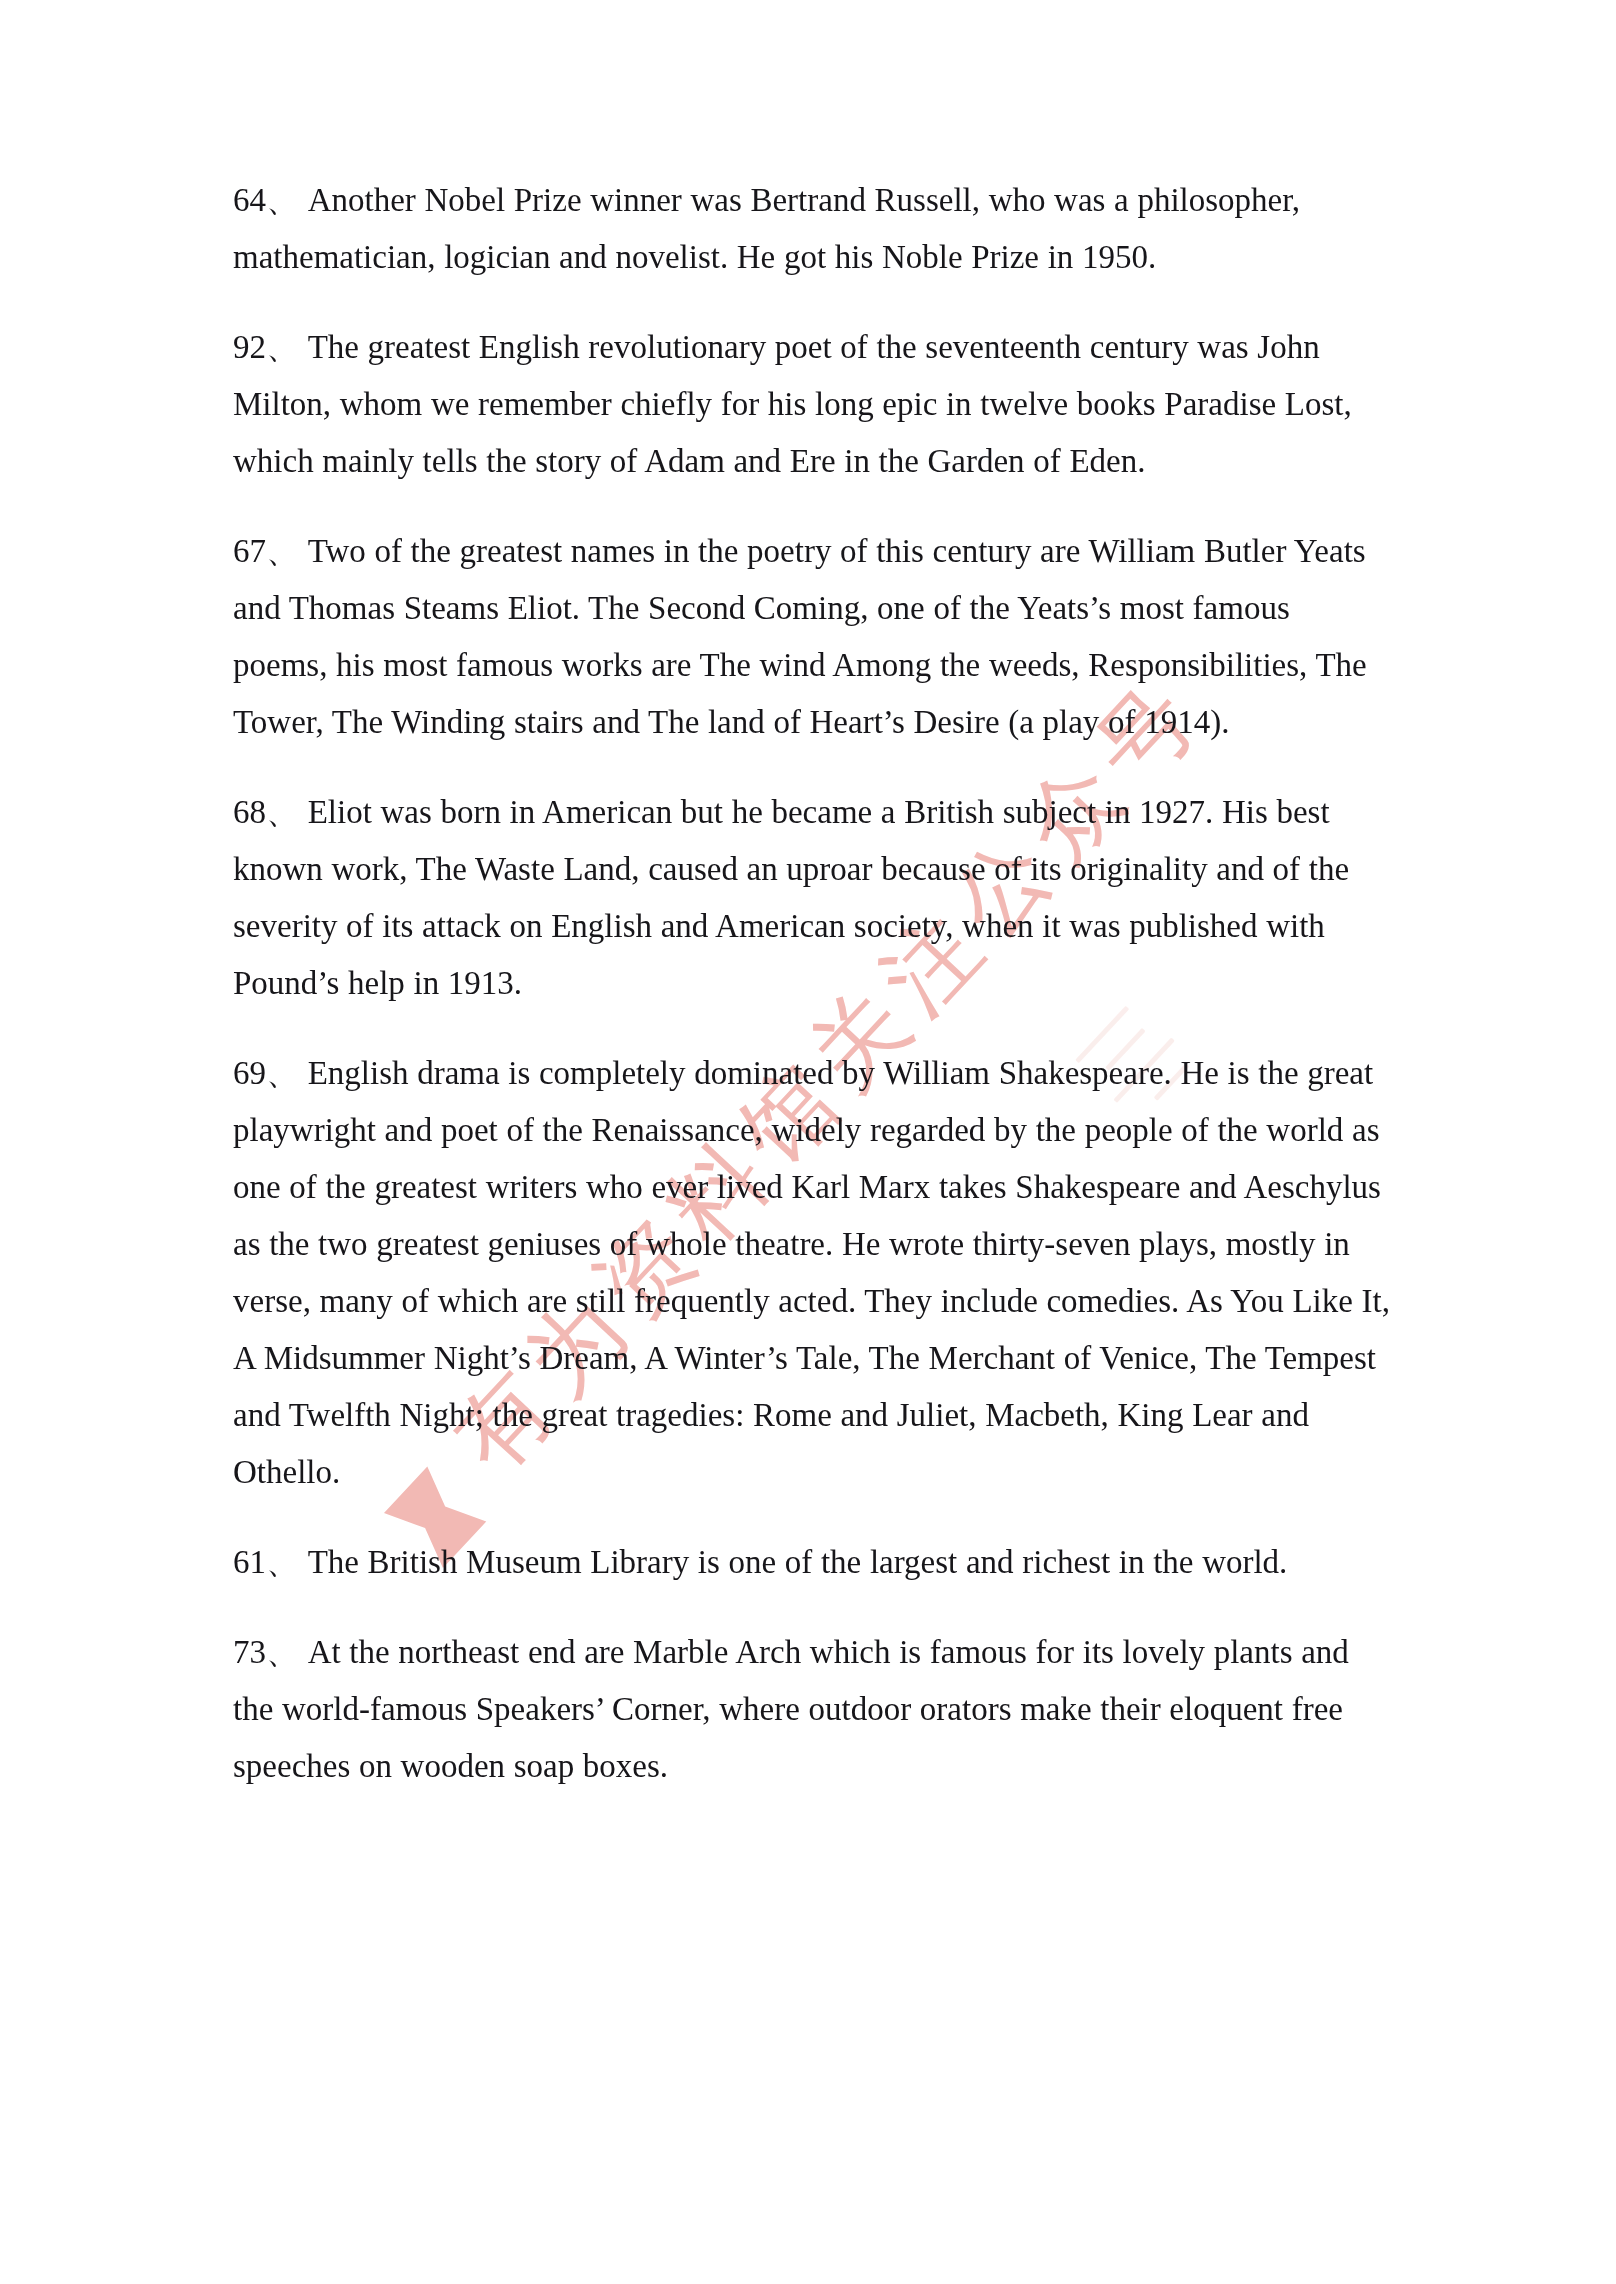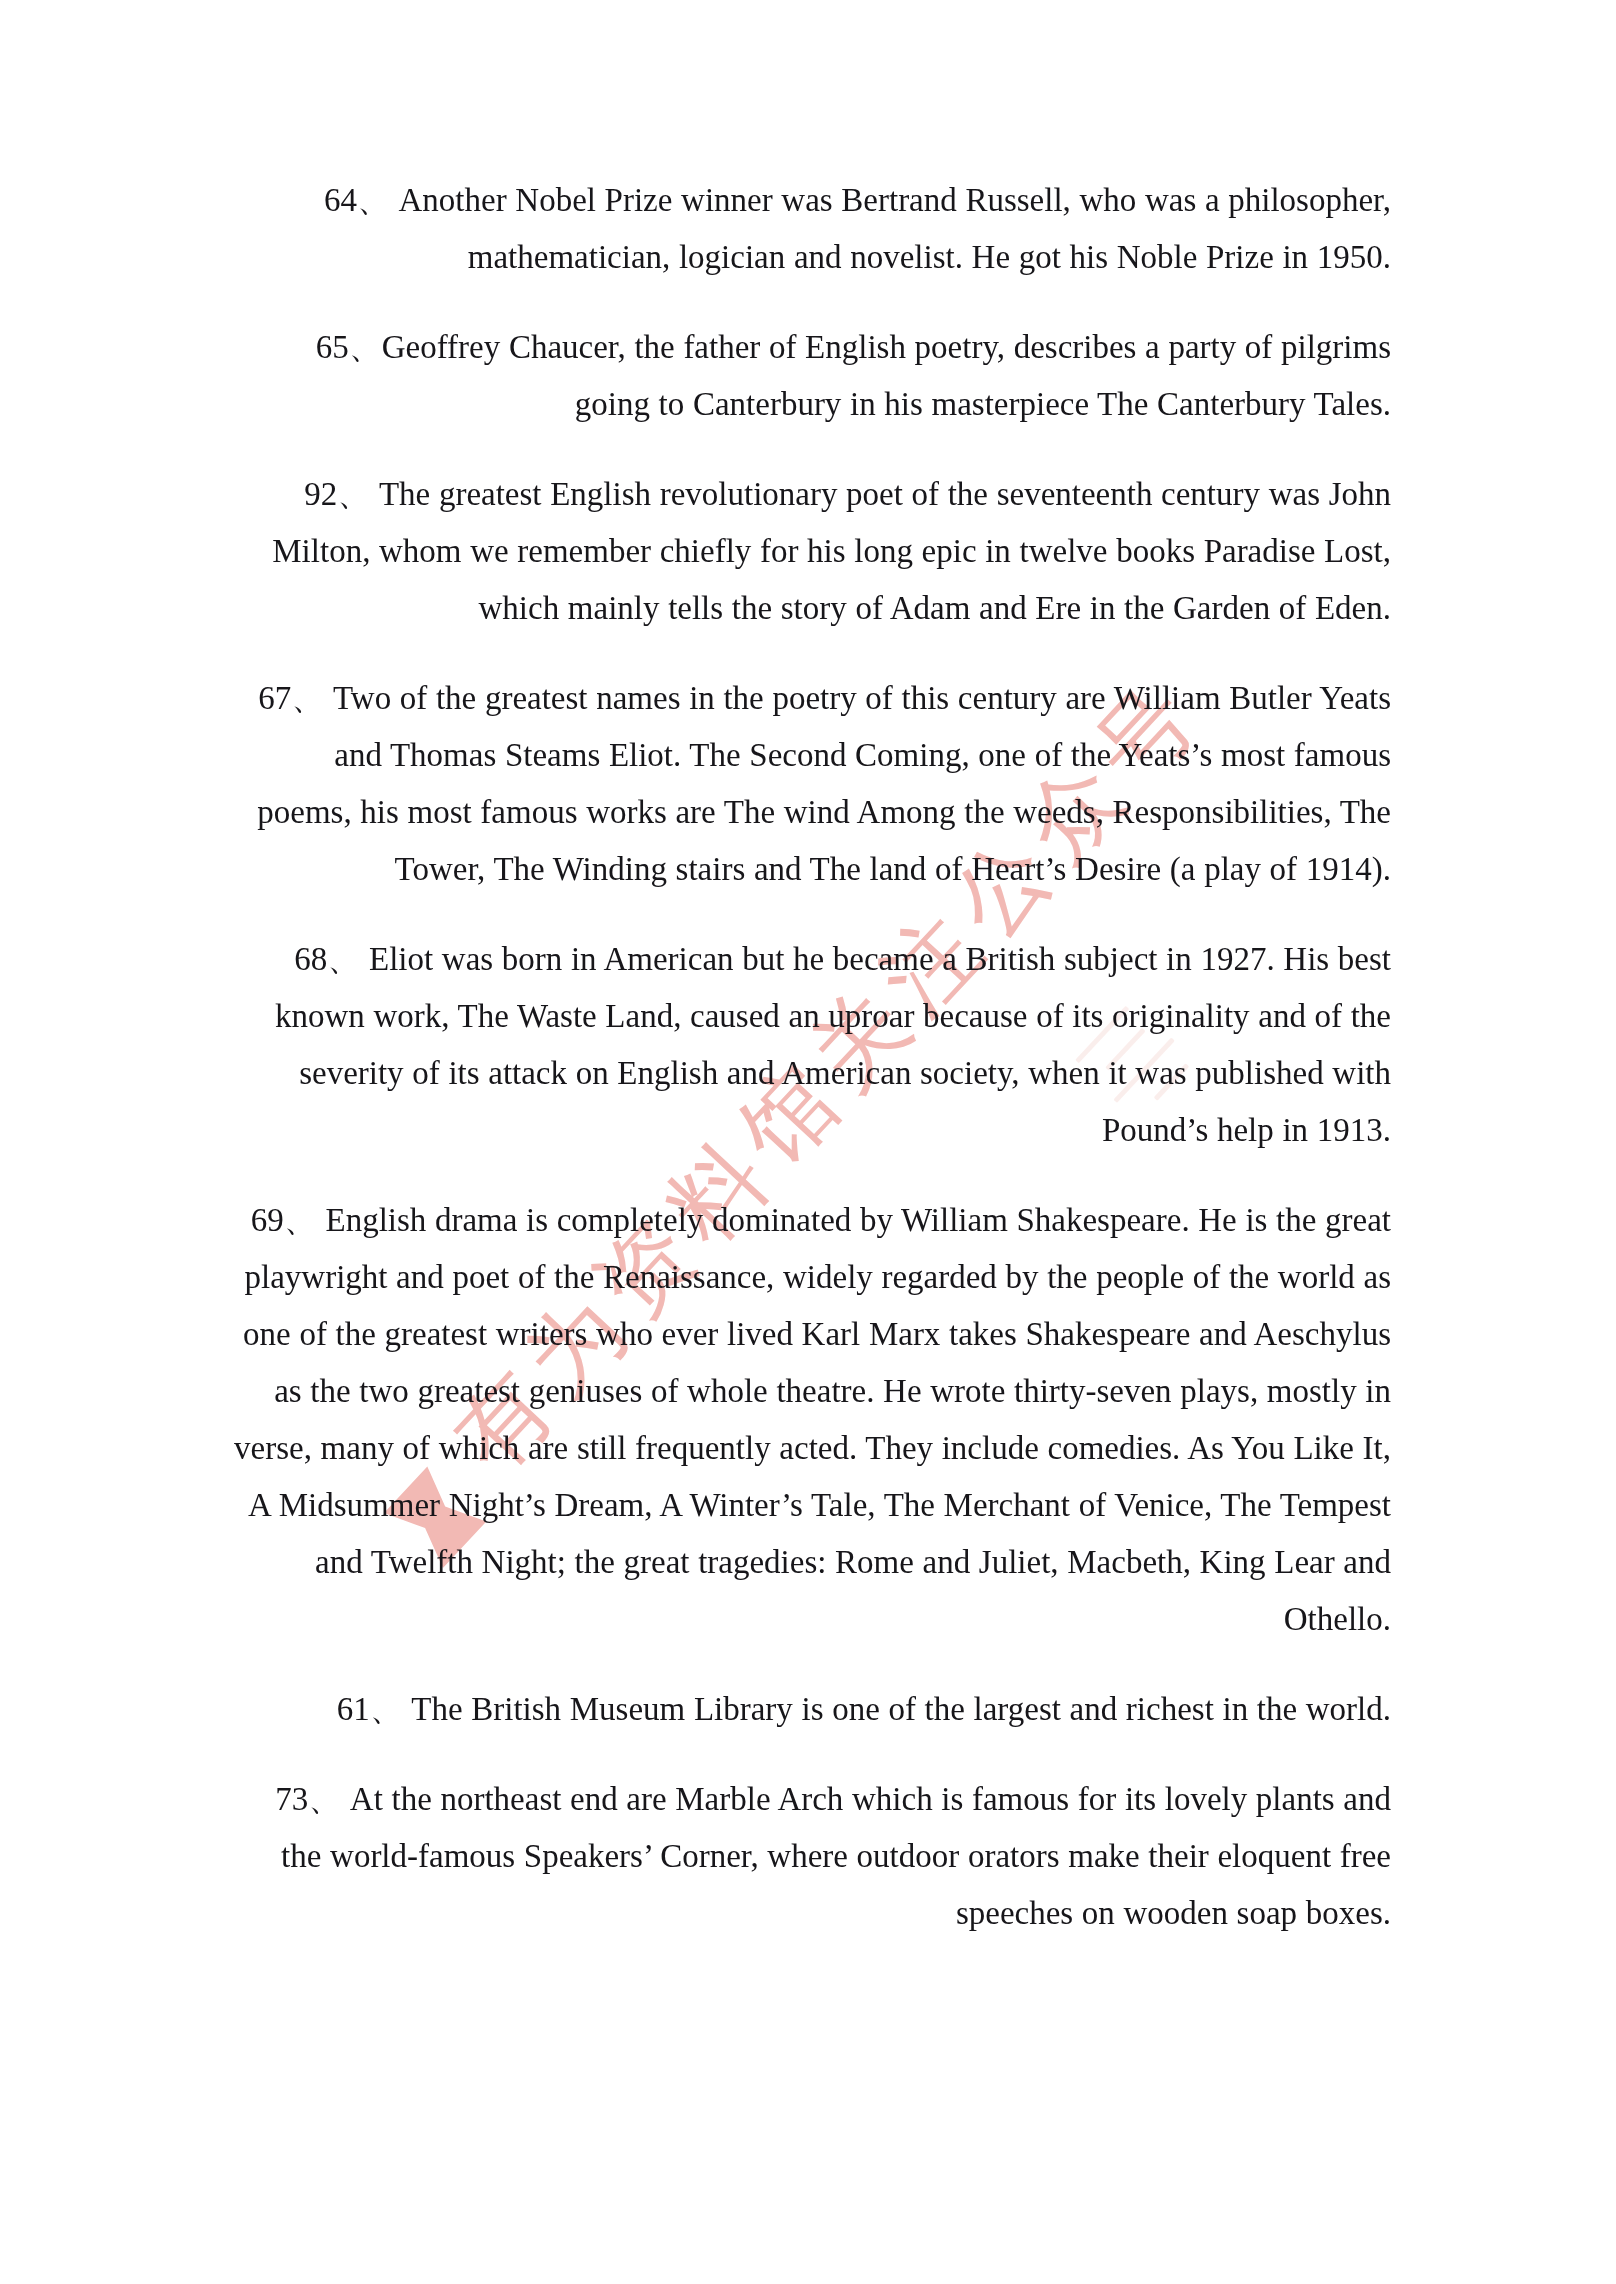--- a/index.html
+++ b/index.html
@@ -91,21 +91,21 @@
     left: 233px;
     top: 172px;
     width: 1158px;
     z-index: 2;
   }
   .para {
     font-size: 33px;
     line-height: 57px;
     color: #17161a;
     margin: 0 0 33px 0;
-    text-align: right;
+    text-align: left;
     word-spacing: 0.4px;
     -webkit-font-smoothing: antialiased;
   }
   .para:last-child { margin-bottom: 0; }
 </style>
 </head>
 <body>
 
 <div class="page">
 
@@ -118,21 +118,20 @@
     <div class="watermark-fragment">
       <span class="bar wf1"></span>
       <span class="bar wf2"></span>
       <span class="bar wf3"></span>
       <span class="bar wf4"></span>
     </div>
   </div>
 
   <div class="body-text">
     <p class="para">64、 Another Nobel Prize winner was Bertrand Russell, who was a philosopher, mathematician, logician and novelist. He got his Noble Prize in 1950.</p>
-    <p class="para">65、Geoffrey Chaucer, the father of English poetry, describes a party of pilgrims going to Canterbury in his masterpiece The Canterbury Tales.</p>
     <p class="para">92、 The greatest English revolutionary poet of the seventeenth century was John Milton, whom we remember chiefly for his long epic in twelve books Paradise Lost, which mainly tells the story of Adam and Ere in the Garden of Eden.</p>
     <p class="para">67、 Two of the greatest names in the poetry of this century are William Butler Yeats and Thomas Steams Eliot. The Second Coming, one of the Yeats’s most famous poems, his most famous works are The wind Among the weeds, Responsibilities, The Tower, The Winding stairs and The land of Heart’s Desire (a play of 1914).</p>
     <p class="para">68、 Eliot was born in American but he became a British subject in 1927. His best known work, The Waste Land, caused an uproar because of its originality and of the severity of its attack on English and American society, when it was published with Pound’s help in 1913.</p>
     <p class="para">69、 English drama is completely dominated by William Shakespeare. He is the great playwright and poet of the Renaissance, widely regarded by the people of the world as one of the greatest writers who ever lived Karl Marx takes Shakespeare and Aeschylus as the two greatest geniuses of whole theatre. He wrote thirty-seven plays, mostly in verse, many of which are still frequently acted. They include comedies. As You Like It, A Midsummer Night’s Dream, A Winter’s Tale, The Merchant of Venice, The Tempest and Twelfth Night; the great tragedies: Rome and Juliet, Macbeth, King Lear and Othello.</p>
     <p class="para">61、 The British Museum Library is one of the largest and richest in the world.</p>
     <p class="para">73、 At the northeast end are Marble Arch which is famous for its lovely plants and the world-famous Speakers’ Corner, where outdoor orators make their eloquent free speeches on wooden soap boxes.</p>
   </div>
 
 </div>
 

